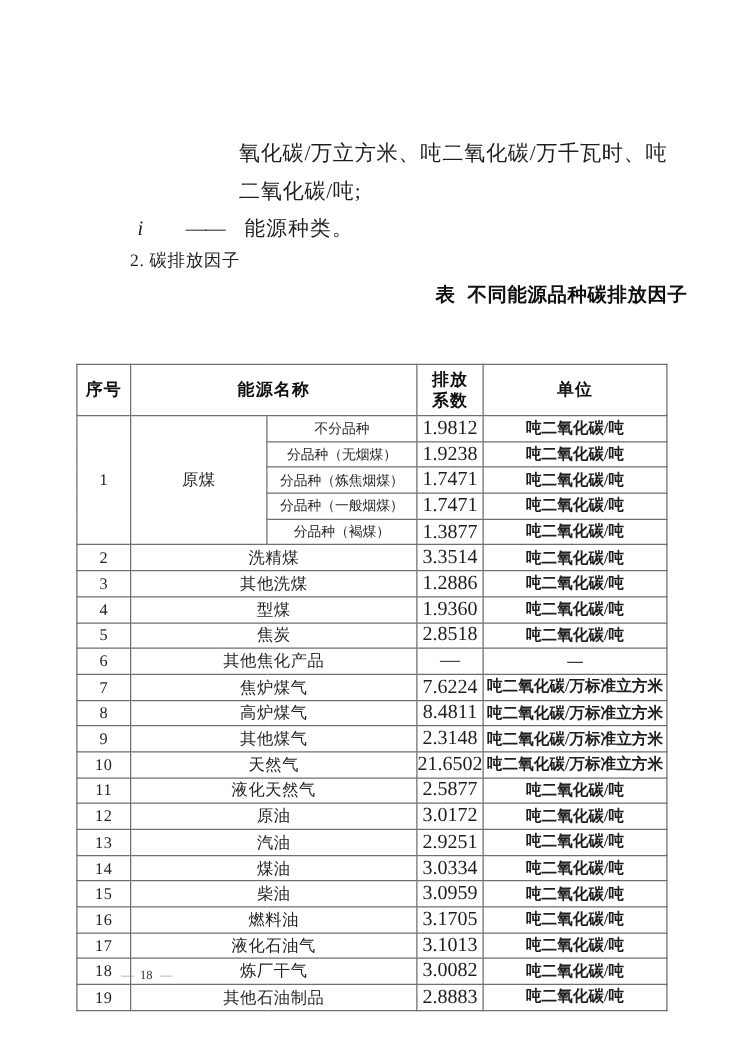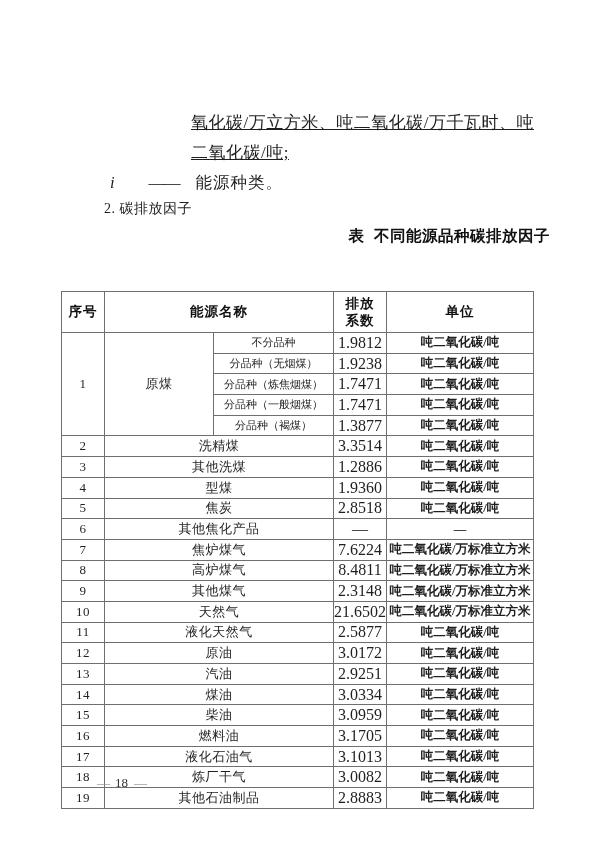--- a/index.html
+++ b/index.html
@@ -11,21 +11,20 @@
     color: #1f1f1f;
     overflow: hidden;
   }
   .abs { position: absolute; }
 
   
   .para-line {
     font-size: 17px;
     letter-spacing: 0.5px;
     white-space: pre;
-    text-decoration: underline;
   }
   #para-line-1 { left: 191px; top: 111px; }
   #para-line-2 { left: 191px; top: 141px; }
 
   
   #definition-line { left: 110px; top: 172px; font-size: 16.5px; }
   #definition-line .symbol { font-style: italic; display: inline-block; }
   #definition-line .def-dash { display: inline-block; margin-left: 34px; letter-spacing: -1px; }
   #definition-line .def-text { display: inline-block; margin-left: 16px; letter-spacing: 1px; }
 
@@ -73,21 +72,21 @@
   #emission-table tbody td {
     height: 19.7px;
     font-size: 13px;
     letter-spacing: 0.5px;
   }
   #emission-table tbody td.factor { letter-spacing: 0; font-size: 16px; }
   #emission-table tbody td.subtype { font-size: 11px; letter-spacing: 0; }
   #emission-table tbody td.unit { font-size: 12.5px; letter-spacing: 0; font-weight: bold; }
 
   
-  #page-footer { left: 97px; top: 775px; font-size: 13px; }
+  #page-footer { left: 97px; top: 775px; font-size: 10px; }
   #page-footer .pf-dash { color: #8f8f8f; letter-spacing: -1px; }
   #page-footer .pf-num { color: #333; margin: 0 6px; }
 </style>
 </head>
 <body>
 
 <div class="abs para-line" id="para-line-1">氧化碳/万立方米、吨二氧化碳/万千瓦时、吨</div>
 <div class="abs para-line" id="para-line-2">二氧化碳/吨;</div>
 
 <div class="abs" id="definition-line">

